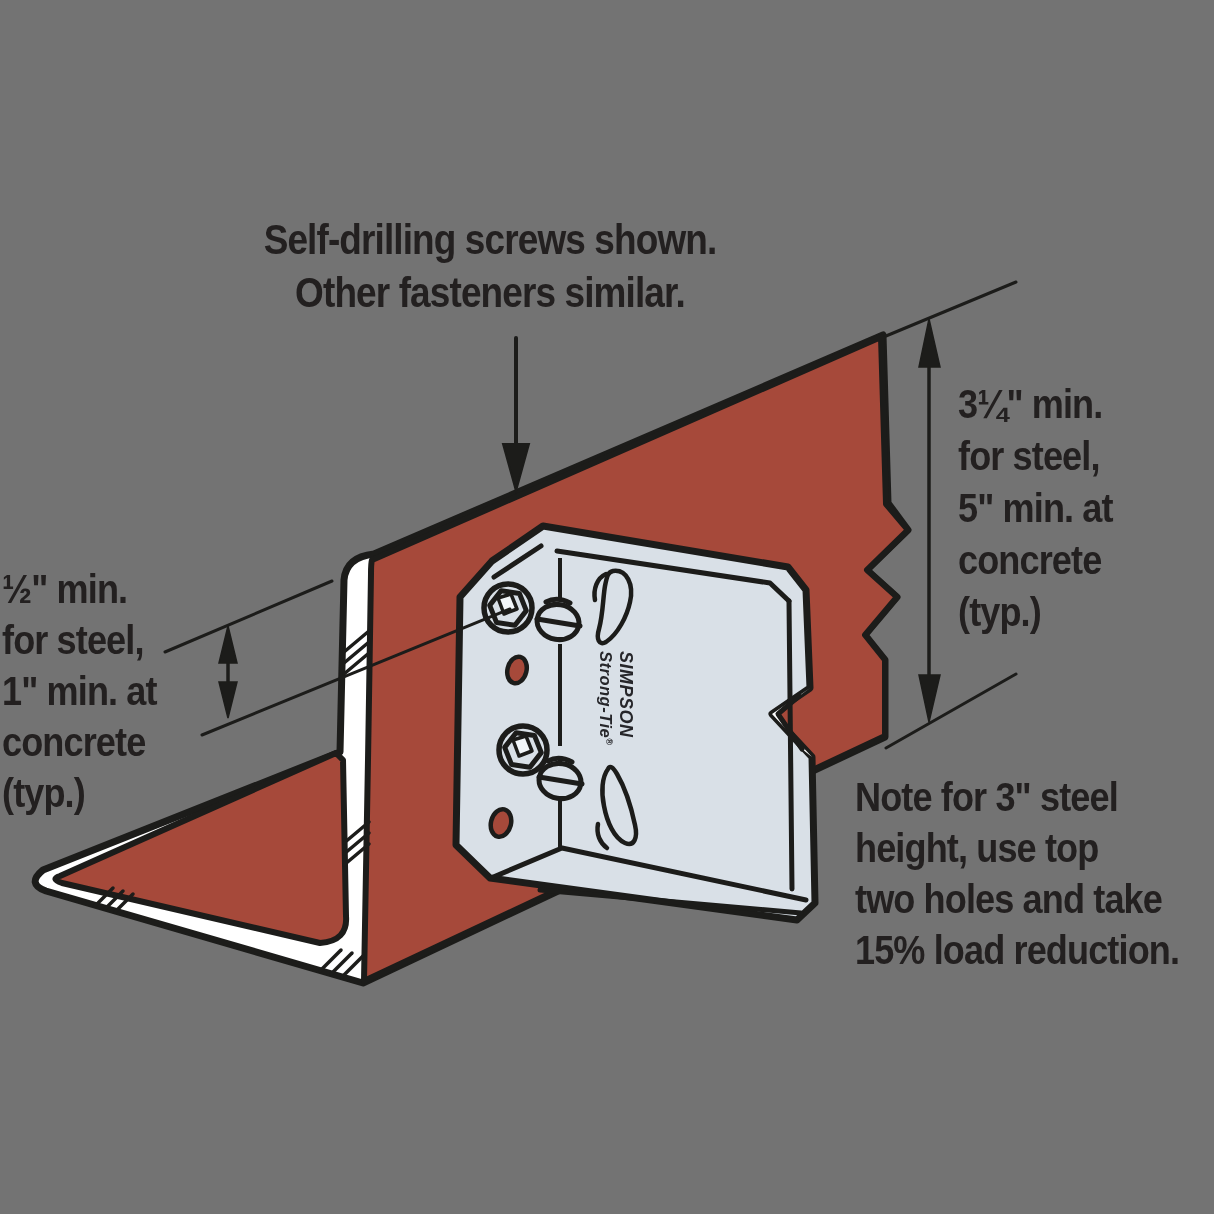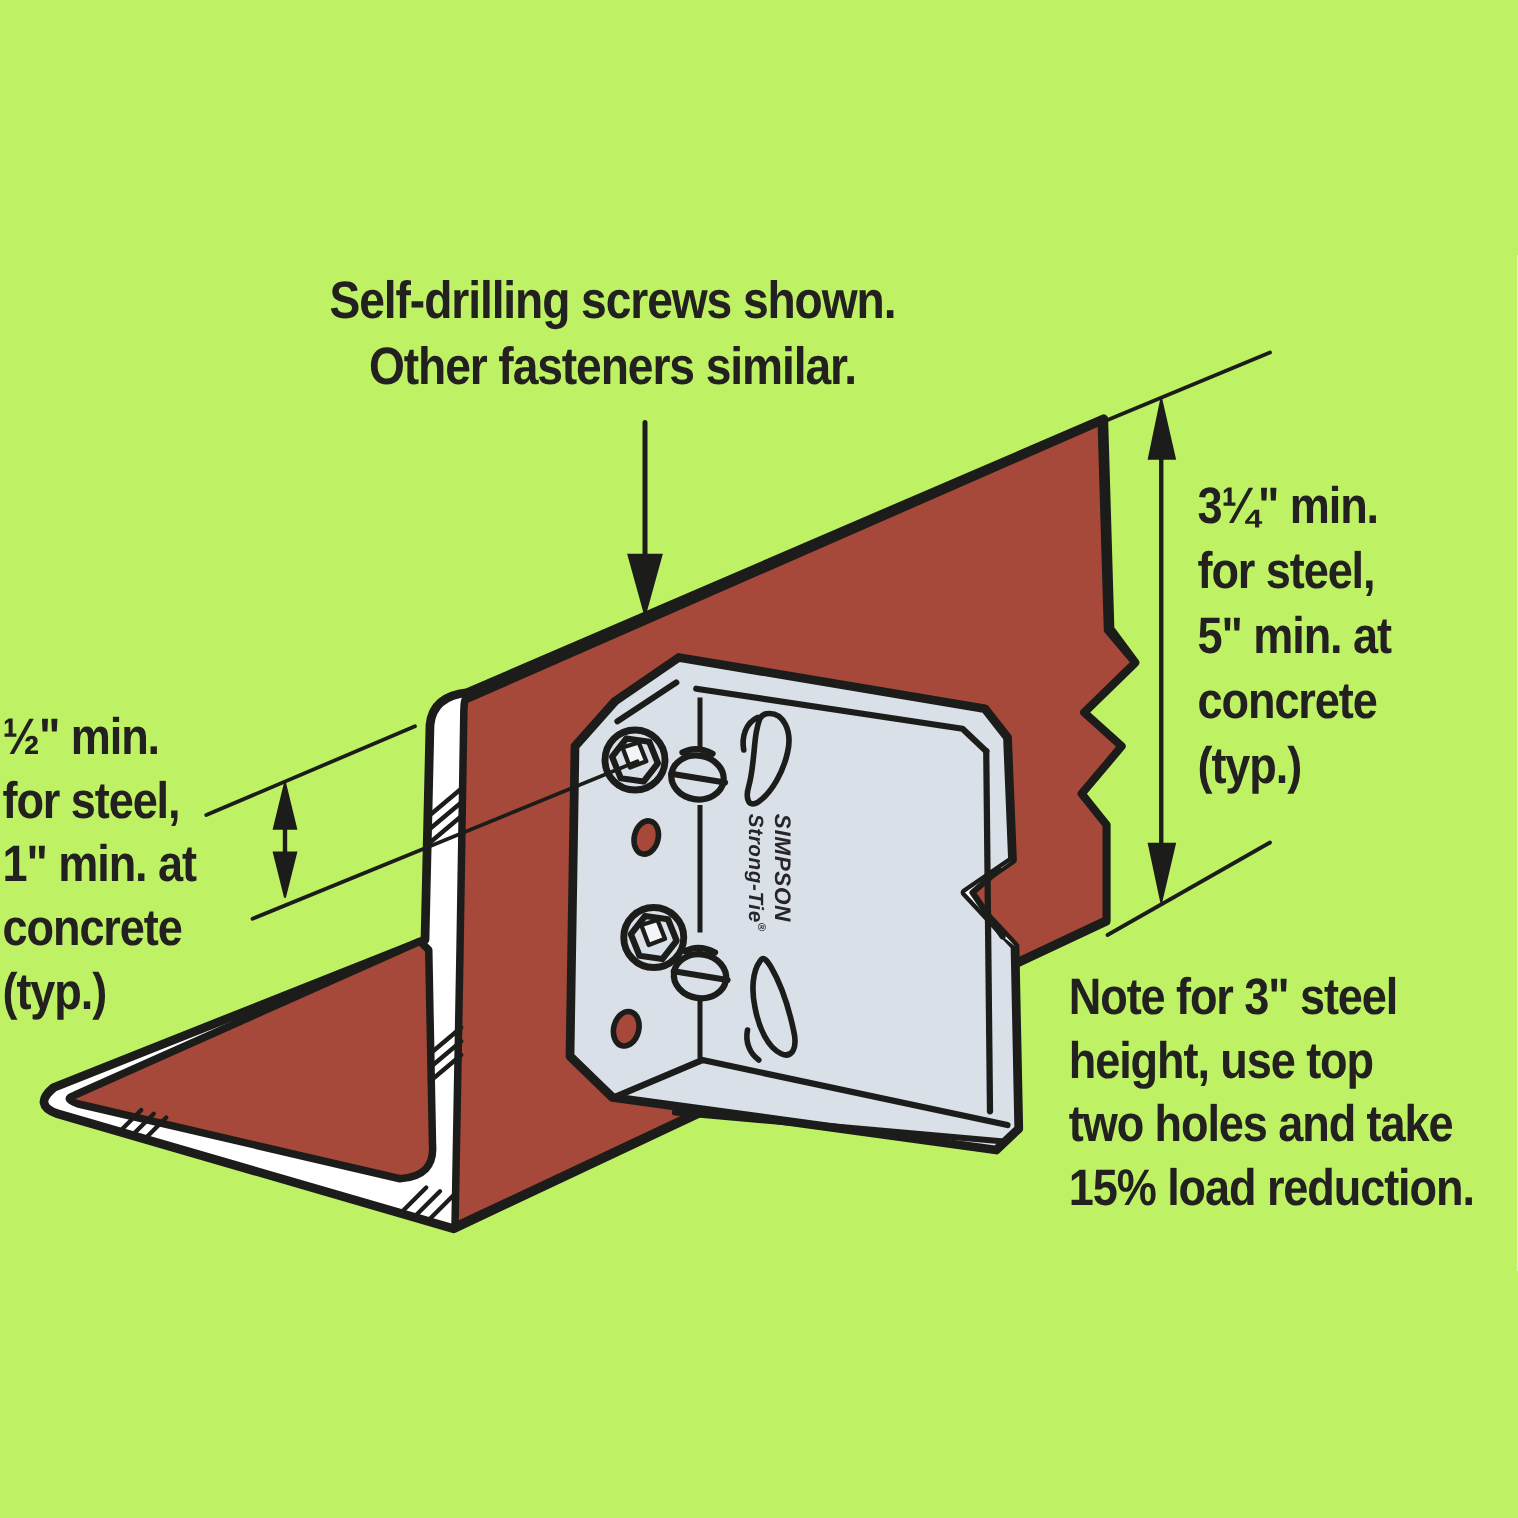--- a/index.html
+++ b/index.html
@@ -1,19 +1,19 @@
 <!DOCTYPE html>
 <html><head>
 <meta charset="utf-8">
 <style>
   html,body{margin:0;padding:0;background:#ffffff;}
   .stage{
     position:relative;
     width:1214px;height:1214px;
-    background:#bef264;
+    background:#737373;
     overflow:hidden;
     font-family:"Liberation Sans", sans-serif;
   }
   .stage svg{position:absolute;left:0;top:0;}
   .note{
     position:absolute;
     font-weight:700;
     color:#232020;
     letter-spacing:-1px;
     transform:scaleX(0.88);

